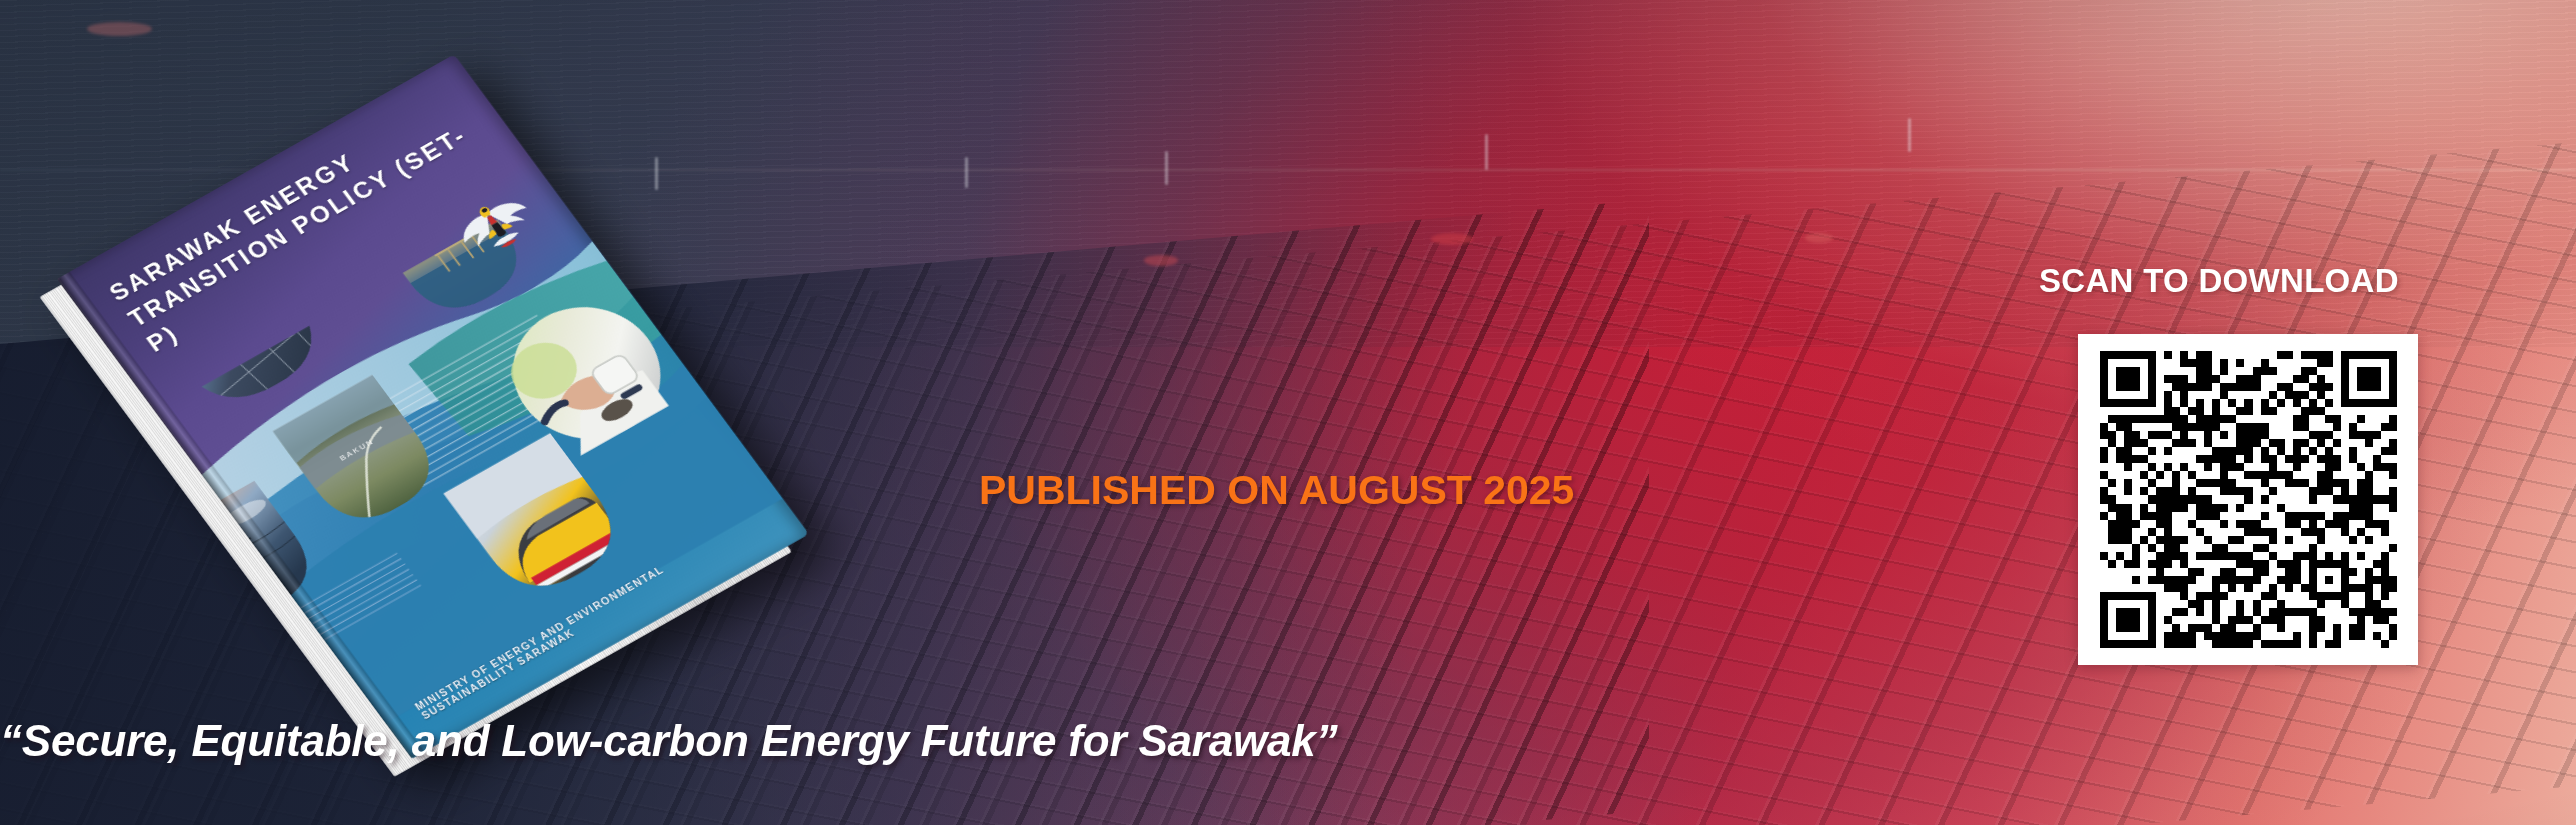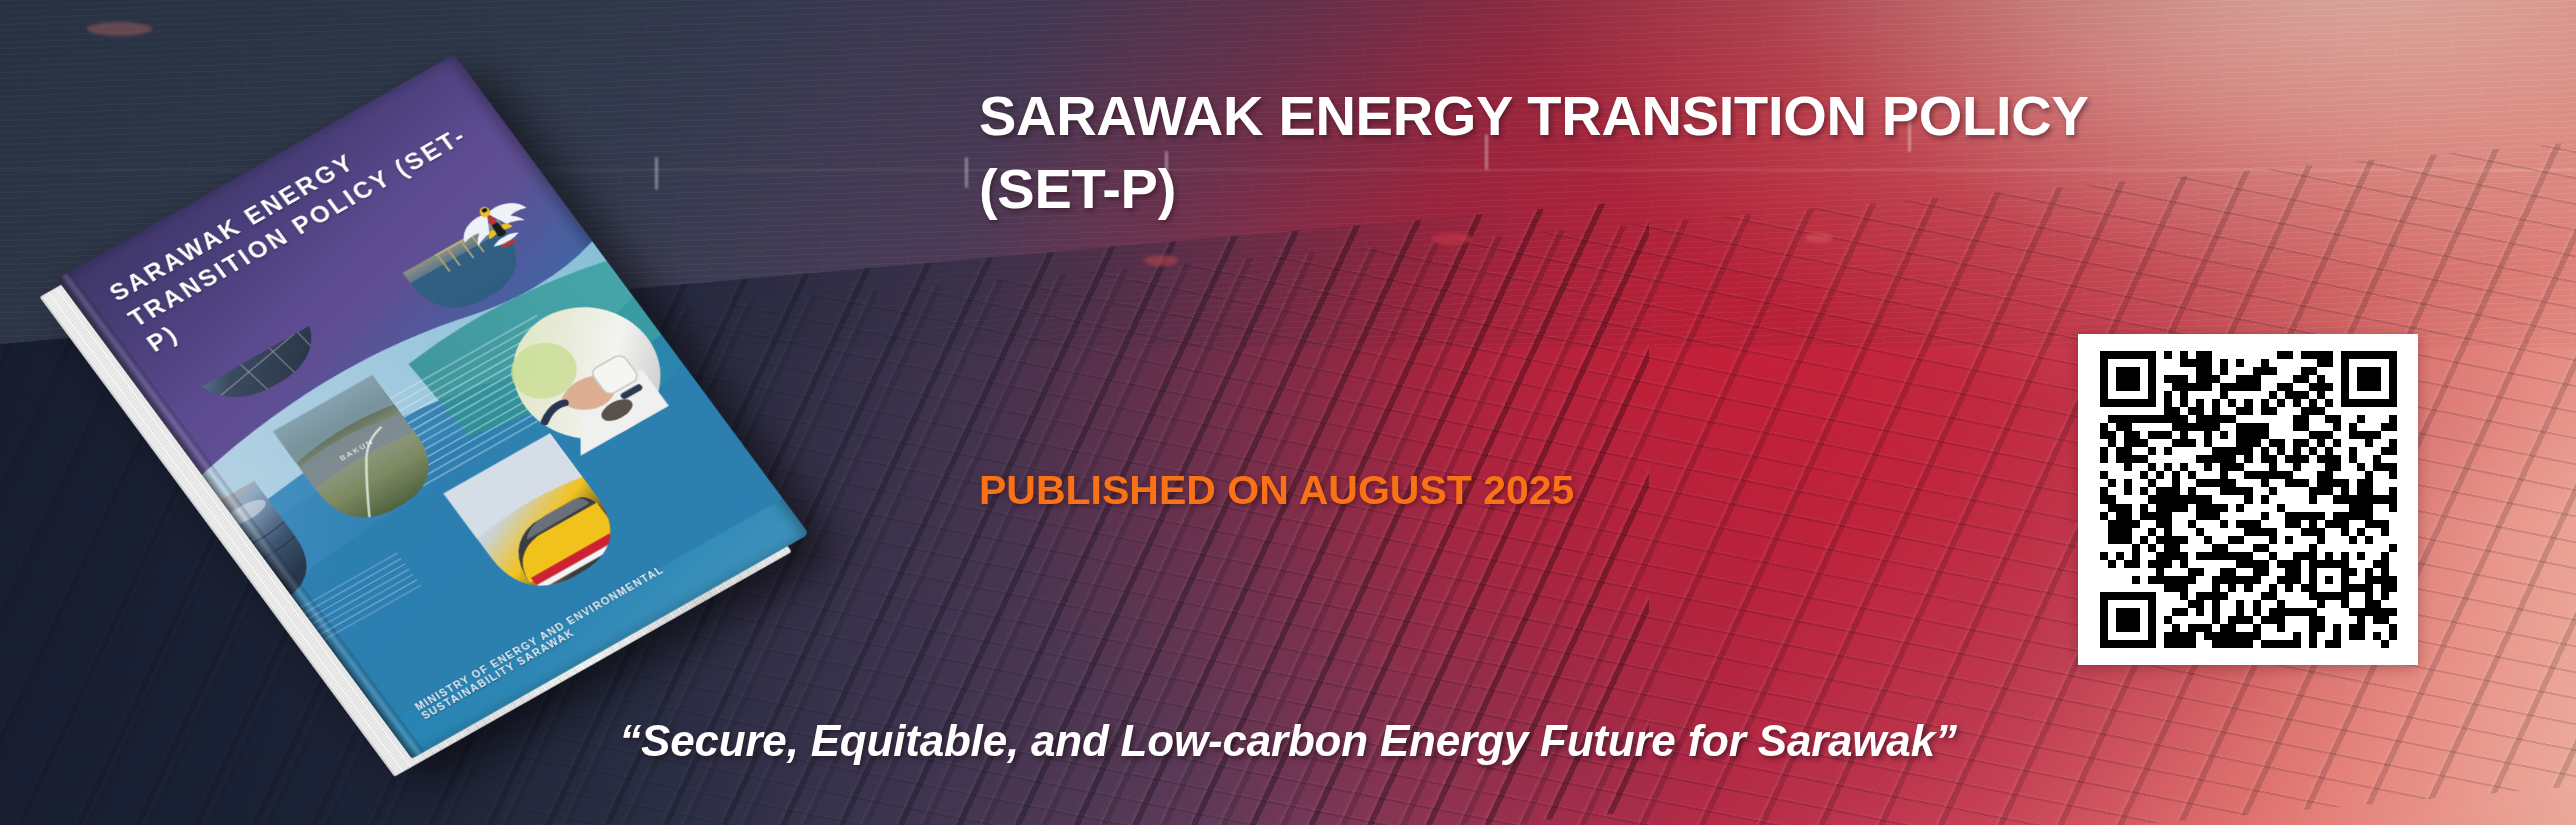--- a/index.html
+++ b/index.html
@@ -157,21 +157,20 @@
     font-size:41px; font-weight:700; letter-spacing:0px;
     text-shadow:1.6px 2.2px 4.9px rgba(40,10,20,.45);
   }
   .scan-label{
     position:absolute; left:2039px; top:262px;
     color:#ffffff; font-size:33px; font-weight:700; letter-spacing:0.3px;
     text-shadow:1.6px 2.2px 4.9px rgba(90,30,30,.42);
   }
   .tagline{
     position:absolute; left:0; right:0; top:716px;
-    text-align:center;
     color:#ffffff;
     font-size:44px; font-weight:700; font-style:italic;
     letter-spacing:-0.2px;
     text-shadow:2.7px 2.7px 4.9px rgba(30,10,20,.50);
   }
 
   
   .qr-panel{
     position:absolute; left:2078px; top:334px;
     width:340px; height:331px;
@@ -422,25 +421,24 @@
             <path d="M60 52 L72 52 L74 76 Q66 82 58 76 Z"></path>
             <ellipse cx="66" cy="22" rx="5" ry="4"></ellipse>
           </g>
         </svg>
 
         <div class="cv-foot">MINISTRY OF ENERGY AND ENVIRONMENTAL SUSTAINABILITY SARAWAK</div>
       </div>
     </div>
   </div>
 
-  <div class="headline">SARAWAK ENERGY TRANSITION POLICY
-(SET-P)</div>
 
   <div class="published">PUBLISHED ON AUGUST 2025</div>
 
+  <div class="scan-label">SCAN TO DOWNLOAD</div>
 
   <div class="qr-panel">
     <svg class="qr-svg" viewBox="0 0 37 37" shape-rendering="crispEdges">
       <rect width="37" height="37" fill="#ffffff"></rect>
       <g fill="#000000" id="qr-modules">
           <path d="M0 0h7v1h-7zM8 0h1v1h-1zM10 0h1v1h-1zM12 0h2v1h-2zM22 0h2v1h-2zM25 0h4v1h-4zM30 0h7v1h-7zM0 1h1v1h-1zM6 1h1v1h-1zM10 1h4v1h-4zM15 1h1v1h-1zM17 1h1v1h-1zM20 1h1v1h-1zM27 1h2v1h-2zM30 1h1v1h-1zM36 1h1v1h-1zM0 2h1v1h-1zM2 2h3v1h-3zM6 2h1v1h-1zM12 2h2v1h-2zM15 2h1v1h-1zM19 2h3v1h-3zM25 2h2v1h-2zM30 2h1v1h-1zM32 2h3v1h-3zM36 2h1v1h-1zM0 3h1v1h-1zM2 3h3v1h-3zM6 3h1v1h-1zM8 3h3v1h-3zM12 3h3v1h-3zM17 3h3v1h-3zM24 3h2v1h-2zM27 3h1v1h-1zM30 3h1v1h-1zM32 3h3v1h-3zM36 3h1v1h-1zM0 4h1v1h-1zM2 4h3v1h-3zM6 4h1v1h-1zM9 4h5v1h-5zM15 4h5v1h-5zM22 4h2v1h-2zM26 4h3v1h-3zM30 4h1v1h-1zM32 4h3v1h-3zM36 4h1v1h-1zM0 5h1v1h-1zM6 5h1v1h-1zM8 5h1v1h-1zM10 5h1v1h-1zM15 5h1v1h-1zM21 5h1v1h-1zM23 5h3v1h-3zM27 5h1v1h-1zM30 5h1v1h-1zM36 5h1v1h-1zM0 6h7v1h-7zM8 6h1v1h-1zM10 6h1v1h-1zM12 6h1v1h-1zM14 6h1v1h-1zM16 6h1v1h-1zM18 6h1v1h-1zM20 6h1v1h-1zM22 6h1v1h-1zM24 6h1v1h-1zM26 6h1v1h-1zM28 6h1v1h-1zM30 6h7v1h-7zM8 7h2v1h-2zM11 7h2v1h-2zM14 7h1v1h-1zM17 7h2v1h-2zM20 7h2v1h-2zM25 7h3v1h-3zM1 8h10v1h-10zM12 8h5v1h-5zM24 8h2v1h-2zM28 8h2v1h-2zM32 8h1v1h-1zM36 8h1v1h-1zM0 9h1v1h-1zM2 9h2v1h-2zM9 9h6v1h-6zM17 9h4v1h-4zM24 9h2v1h-2zM29 9h1v1h-1zM31 9h1v1h-1zM35 9h2v1h-2zM0 10h2v1h-2zM3 10h2v1h-2zM6 10h3v1h-3zM10 10h1v1h-1zM13 10h1v1h-1zM15 10h1v1h-1zM17 10h4v1h-4zM26 10h3v1h-3zM31 10h4v1h-4zM1 11h1v1h-1zM3 11h3v1h-3zM9 11h3v1h-3zM13 11h1v1h-1zM17 11h3v1h-3zM21 11h2v1h-2zM24 11h2v1h-2zM27 11h1v1h-1zM29 11h1v1h-1zM33 11h1v1h-1zM36 11h1v1h-1zM0 12h1v1h-1zM2 12h2v1h-2zM6 12h1v1h-1zM8 12h1v1h-1zM14 12h5v1h-5zM20 12h1v1h-1zM22 12h1v1h-1zM24 12h1v1h-1zM26 12h1v1h-1zM28 12h1v1h-1zM31 12h1v1h-1zM35 12h2v1h-2zM0 13h1v1h-1zM2 13h4v1h-4zM12 13h5v1h-5zM18 13h1v1h-1zM20 13h2v1h-2zM23 13h3v1h-3zM27 13h3v1h-3zM31 13h1v1h-1zM34 13h1v1h-1zM3 14h1v1h-1zM6 14h1v1h-1zM8 14h1v1h-1zM10 14h1v1h-1zM13 14h1v1h-1zM15 14h3v1h-3zM21 14h1v1h-1zM24 14h1v1h-1zM28 14h2v1h-2zM32 14h1v1h-1zM34 14h3v1h-3zM0 15h1v1h-1zM5 15h1v1h-1zM7 15h1v1h-1zM9 15h1v1h-1zM11 15h1v1h-1zM15 15h1v1h-1zM18 15h6v1h-6zM27 15h2v1h-2zM33 15h1v1h-1zM36 15h1v1h-1zM1 16h1v1h-1zM3 16h1v1h-1zM6 16h1v1h-1zM9 16h1v1h-1zM12 16h5v1h-5zM20 16h1v1h-1zM23 16h3v1h-3zM27 16h4v1h-4zM32 16h2v1h-2zM0 17h1v1h-1zM3 17h1v1h-1zM5 17h1v1h-1zM7 17h3v1h-3zM11 17h1v1h-1zM15 17h4v1h-4zM21 17h1v1h-1zM26 17h3v1h-3zM30 17h1v1h-1zM32 17h2v1h-2zM36 17h1v1h-1zM0 18h2v1h-2zM6 18h8v1h-8zM18 18h1v1h-1zM20 18h1v1h-1zM26 18h1v1h-1zM29 18h8v1h-8zM1 19h3v1h-3zM5 19h1v1h-1zM7 19h4v1h-4zM12 19h4v1h-4zM17 19h1v1h-1zM22 19h1v1h-1zM31 19h3v1h-3zM36 19h1v1h-1zM0 20h1v1h-1zM2 20h2v1h-2zM5 20h4v1h-4zM12 20h3v1h-3zM20 20h1v1h-1zM23 20h5v1h-5zM29 20h5v1h-5zM1 21h4v1h-4zM7 21h2v1h-2zM11 21h1v1h-1zM15 21h1v1h-1zM17 21h3v1h-3zM23 21h2v1h-2zM26 21h1v1h-1zM28 21h3v1h-3zM33 21h3v1h-3zM1 22h3v1h-3zM6 22h1v1h-1zM8 22h1v1h-1zM12 22h1v1h-1zM18 22h4v1h-4zM25 22h3v1h-3zM30 22h1v1h-1zM32 22h1v1h-1zM35 22h1v1h-1zM1 23h3v1h-3zM5 23h1v1h-1zM7 23h4v1h-4zM13 23h1v1h-1zM16 23h2v1h-2zM21 23h1v1h-1zM23 23h1v1h-1zM27 23h1v1h-1zM31 23h1v1h-1zM33 23h1v1h-1zM4 24h1v1h-1zM6 24h1v1h-1zM8 24h2v1h-2zM14 24h2v1h-2zM19 24h2v1h-2zM26 24h1v1h-1zM36 24h1v1h-1zM0 25h1v1h-1zM2 25h1v1h-1zM4 25h1v1h-1zM7 25h4v1h-4zM12 25h7v1h-7zM21 25h1v1h-1zM24 25h3v1h-3zM28 25h1v1h-1zM30 25h1v1h-1zM32 25h1v1h-1zM35 25h1v1h-1zM1 26h1v1h-1zM3 26h2v1h-2zM6 26h3v1h-3zM10 26h1v1h-1zM17 26h4v1h-4zM22 26h3v1h-3zM26 26h5v1h-5zM34 26h2v1h-2zM7 27h1v1h-1zM11 27h2v1h-2zM15 27h2v1h-2zM19 27h2v1h-2zM23 27h2v1h-2zM26 27h1v1h-1zM30 27h2v1h-2zM33 27h1v1h-1zM35 27h1v1h-1zM4 28h1v1h-1zM6 28h6v1h-6zM14 28h6v1h-6zM22 28h3v1h-3zM26 28h1v1h-1zM28 28h1v1h-1zM30 28h1v1h-1zM33 28h4v1h-4zM8 29h3v1h-3zM14 29h1v1h-1zM16 29h1v1h-1zM18 29h1v1h-1zM21 29h1v1h-1zM23 29h1v1h-1zM25 29h2v1h-2zM30 29h4v1h-4zM35 29h2v1h-2zM0 30h7v1h-7zM10 30h1v1h-1zM12 30h4v1h-4zM20 30h2v1h-2zM26 30h5v1h-5zM33 30h1v1h-1zM35 30h1v1h-1zM0 31h1v1h-1zM6 31h1v1h-1zM11 31h2v1h-2zM14 31h1v1h-1zM17 31h1v1h-1zM19 31h1v1h-1zM22 31h1v1h-1zM27 31h1v1h-1zM30 31h1v1h-1zM33 31h2v1h-2zM0 32h1v1h-1zM2 32h3v1h-3zM6 32h1v1h-1zM9 32h2v1h-2zM12 32h1v1h-1zM14 32h1v1h-1zM17 32h1v1h-1zM19 32h1v1h-1zM21 32h6v1h-6zM31 32h6v1h-6zM0 33h1v1h-1zM2 33h3v1h-3zM6 33h1v1h-1zM8 33h1v1h-1zM14 33h1v1h-1zM16 33h3v1h-3zM20 33h3v1h-3zM26 33h2v1h-2zM32 33h1v1h-1zM34 33h2v1h-2zM0 34h1v1h-1zM2 34h3v1h-3zM6 34h1v1h-1zM9 34h1v1h-1zM11 34h3v1h-3zM15 34h2v1h-2zM19 34h1v1h-1zM22 34h1v1h-1zM26 34h2v1h-2zM29 34h1v1h-1zM31 34h2v1h-2zM36 34h1v1h-1zM0 35h1v1h-1zM6 35h1v1h-1zM8 35h4v1h-4zM13 35h7v1h-7zM24 35h1v1h-1zM26 35h1v1h-1zM29 35h1v1h-1zM31 35h2v1h-2zM34 35h1v1h-1zM36 35h1v1h-1zM0 36h7v1h-7zM8 36h4v1h-4zM14 36h5v1h-5zM20 36h5v1h-5zM26 36h1v1h-1zM28 36h2v1h-2zM35 36h1v1h-1z"></path>
         </g>
     </svg>
   </div>
 

